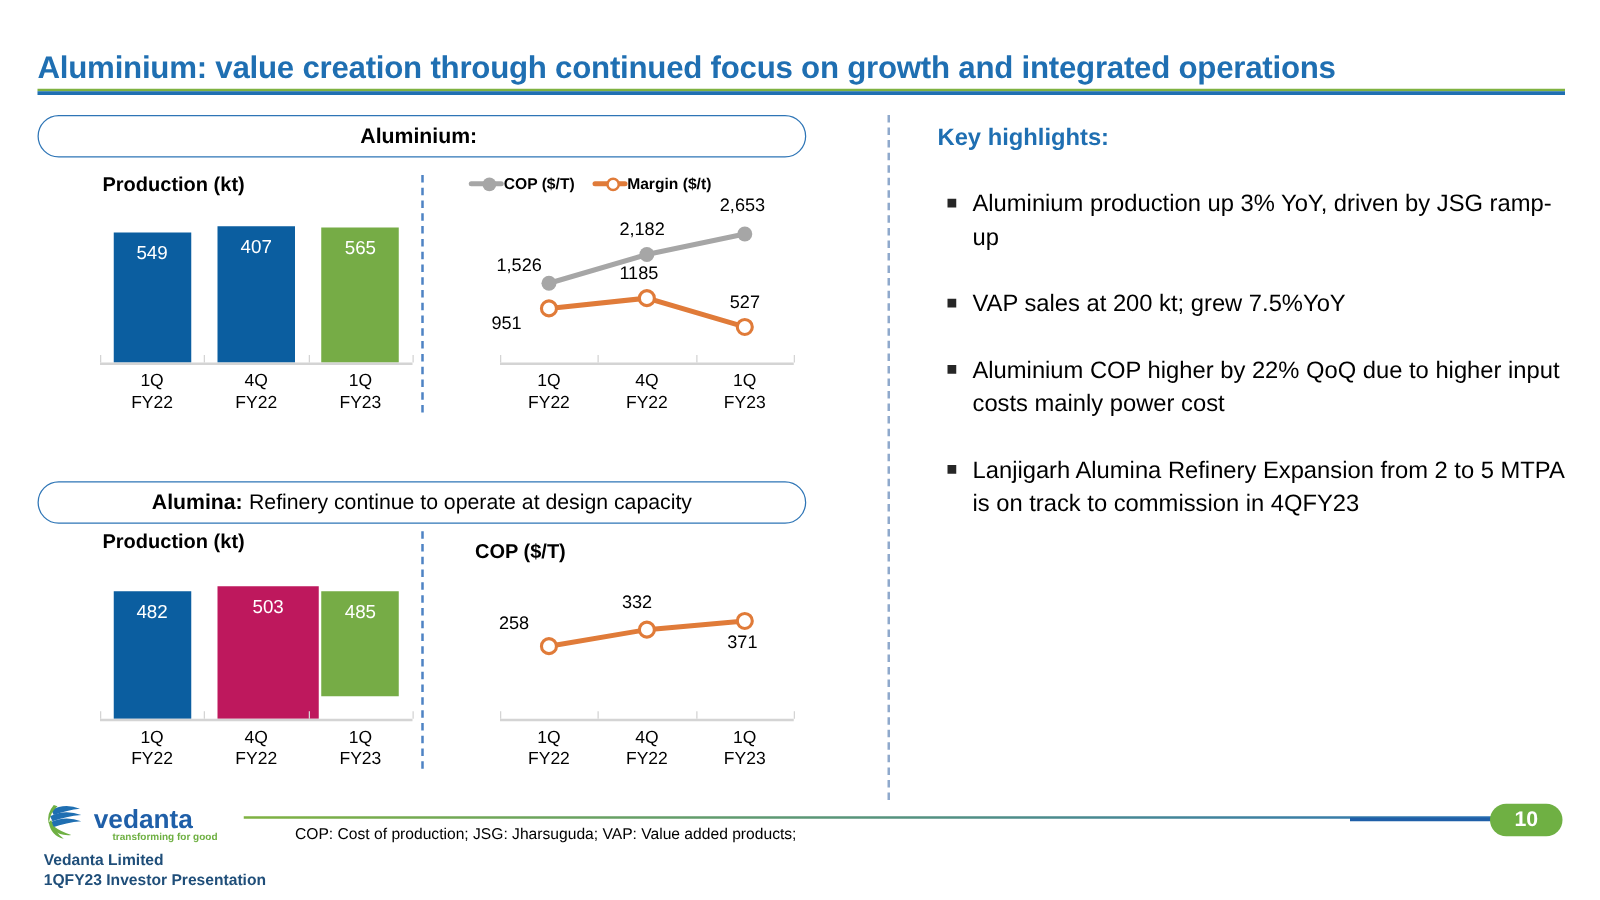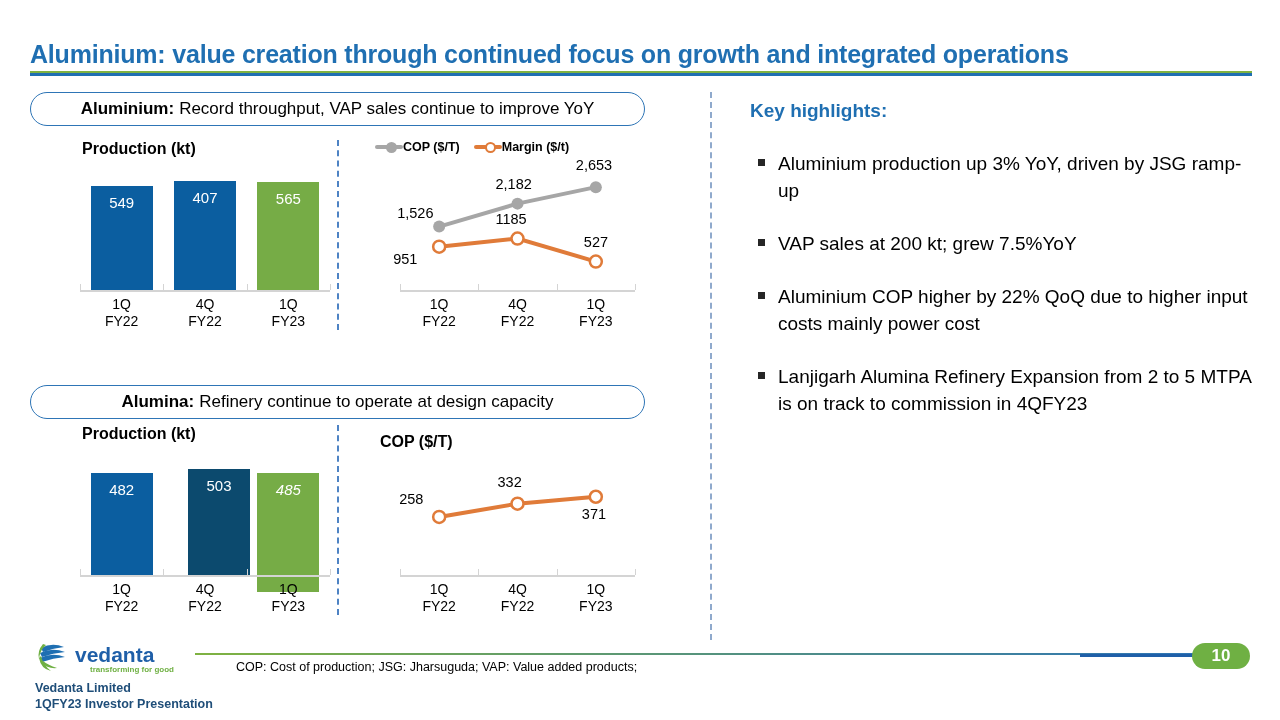--- a/index.html
+++ b/index.html
@@ -115,21 +115,20 @@
   <div class="title">Aluminium: value creation through continued focus on growth and integrated operations</div>
   <div class="title-rule-green"></div>
   <div class="title-rule-blue"></div>
 
   <div class="v-divider-main"></div>
   <div class="v-divider-a"></div>
   <div class="v-divider-b"></div>
 
   <div class="pill" id="pill-alu">
     <b>Aluminium:</b>
-    <span>Record throughput, VAP sales continue to improve YoY</span>
   </div>
 
   <div class="pill" id="pill-alm">
     <b>Alumina:</b>
     <span>Refinery continue to operate at design capacity</span>
   </div>
 
   <div class="chart" id="chart-alu-prod" style="left:40px;top:140px;width:290px;height:190px;">
       <div class="chart-title" style="left: 42px; top: 0px;">Production (kt)</div>
       <div class="bar" style="left: 50.6667px; top: 45.5129px; width: 62px; height: 104.487px; background: rgb(11, 94, 160);">
@@ -204,24 +203,24 @@
       <div class="cat" style="left: 201.667px; top: 156px; width: 78.3333px;">
         <div>1Q</div>
         <div>FY23</div>
       </div>
     </div>
   <div class="chart" id="chart-alm-prod" style="left:40px;top:425px;width:290px;height:190px;">
       <div class="chart-title" style="left: 42px; top: 0px;">Production (kt)</div>
       <div class="bar" style="left: 50.6667px; top: 48.4357px; width: 62px; height: 101.564px; background: rgb(11, 94, 160);">
         <div class="bar-label" style="top: 8px;">482</div>
       </div>
-      <div class="bar" style="left: 148px; top: 44.0107px; width: 62px; height: 105.989px; background: #0c4a6e;">
+      <div class="bar" style="left: 134px; top: 44.0107px; width: 81px; height: 105.989px; background: #be185d;">
         <div class="bar-label" style="top: 8px;">503</div>
       </div>
-      <div class="bar" style="left: 217.333px; top: 47.8036px; width: 62px; height: 119px; background: rgb(118, 172, 70); font-style: italic;">
+      <div class="bar" style="left: 217.333px; top: 47.8036px; width: 62px; height: 84px; background: rgb(118, 172, 70);">
         <div class="bar-label" style="top: 8px;">485</div>
       </div>
       <div class="axis-line" style="left: 40px; width: 250px; top: 150px;"></div>
       <div class="tick" style="left: 40px; top: 144px;"></div>
       <div class="tick" style="left: 123.333px; top: 144px;"></div>
       <div class="tick" style="left: 206.667px; top: 144px;"></div>
       <div class="tick" style="left: 290px; top: 144px;"></div>
       <div class="cat" style="left: 40px; top: 156px; width: 83.3333px;">
         <div>1Q</div>
         <div>FY22</div>

